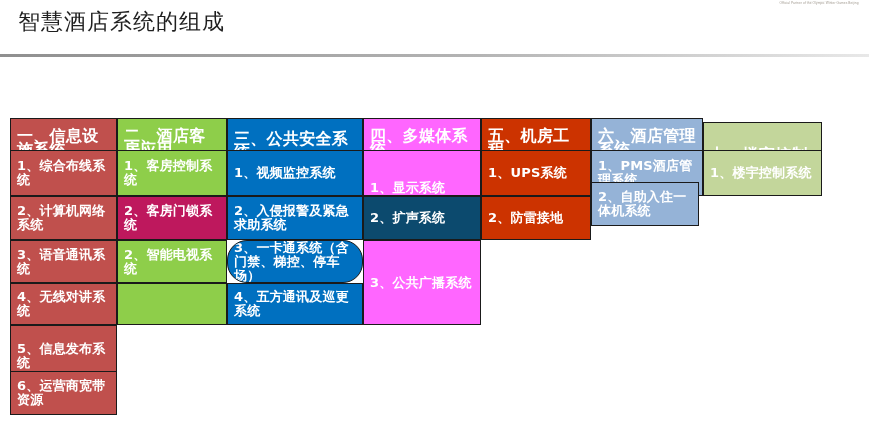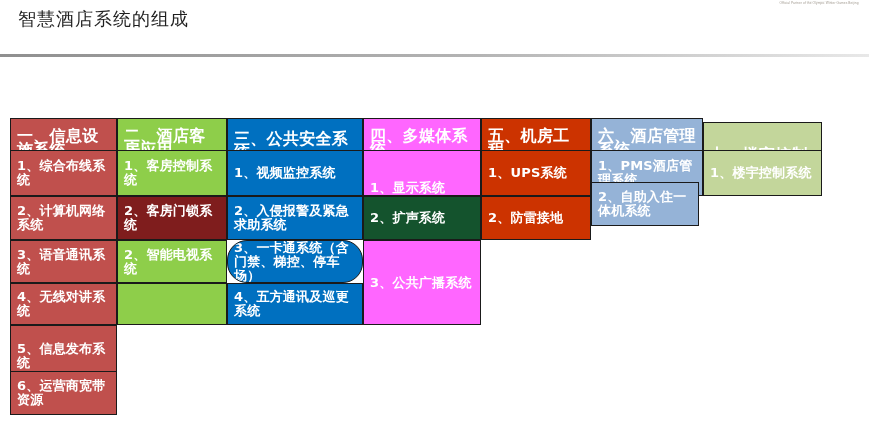--- a/index.html
+++ b/index.html
@@ -21,21 +21,21 @@
     white-space:nowrap;
     overflow:hidden;
     user-select:none;
   }
   .watermark .wm-line1{font-size:2.4px;opacity:.55;}
   .watermark .wm-line2{font-size:3.2px;opacity:.8;}
 
   .slide-title{
     position:absolute;
     left:18px;top:7px;
-    font-size:18px;
+    font-size:22px;
     color:#1f1f1f;
     font-family:"DejaVu Sans","Liberation Sans",sans-serif;
     font-weight:400;
     letter-spacing:1px;
     white-space:nowrap;
   }
   .title-rule{
     position:absolute;
     left:0;top:54px;
     width:869px;height:3px;
@@ -111,21 +111,21 @@
         <span>6、运营商宽带资源</span>
       </div>
     </div>
     <div class="col" style="left: 107px; width: 110px;">
       <div class="cell head" style="top: 0px; height: 50px; width: 110px; background: rgb(142, 206, 74);">
         <span>二、酒店客房应用</span>
       </div>
       <div class="cell" style="top: 50px; height: 46px; width: 110px; background: rgb(142, 206, 74);">
         <span>1、客房控制系统</span>
       </div>
-      <div class="cell" style="top: 96px; height: 44px; width: 110px; background: #7f1d1d;">
+      <div class="cell" style="top: 96px; height: 44px; width: 110px; background: #be185d;">
         <span>2、客房门锁系统</span>
       </div>
       <div class="cell" style="top: 140px; height: 43px; width: 110px; background: rgb(142, 206, 74);">
         <span>2、智能电视系统</span>
       </div>
       <div class="cell" style="top: 183px; height: 42px; width: 110px; background: rgb(142, 206, 74);">
         <span></span>
       </div>
     </div>
     <div class="col" style="left: 217px; width: 136px;">
@@ -145,21 +145,21 @@
         <span>4、五方通讯及巡更系统</span>
       </div>
     </div>
     <div class="col" style="left: 353px; width: 118px;">
       <div class="cell head" style="top: 0px; height: 50px; width: 118px; background: rgb(255, 102, 255);">
         <span>四、多媒体系统</span>
       </div>
       <div class="cell" style="top: 50px; height: 46px; width: 118px; background: rgb(255, 102, 255); align-items: flex-end;">
         <span>1、显示系统</span>
       </div>
-      <div class="cell" style="top: 96px; height: 44px; width: 118px; background: #14532d;">
+      <div class="cell" style="top: 96px; height: 44px; width: 118px; background: #0c4a6e;">
         <span>2、扩声系统</span>
       </div>
       <div class="cell" style="top: 140px; height: 85px; width: 118px; background: rgb(255, 102, 255);">
         <span>3、公共广播系统</span>
       </div>
     </div>
     <div class="col" style="left: 471px; width: 110px;">
       <div class="cell head" style="top: 0px; height: 50px; width: 110px; background: rgb(204, 51, 0);">
         <span>五、机房工程</span>
       </div>

